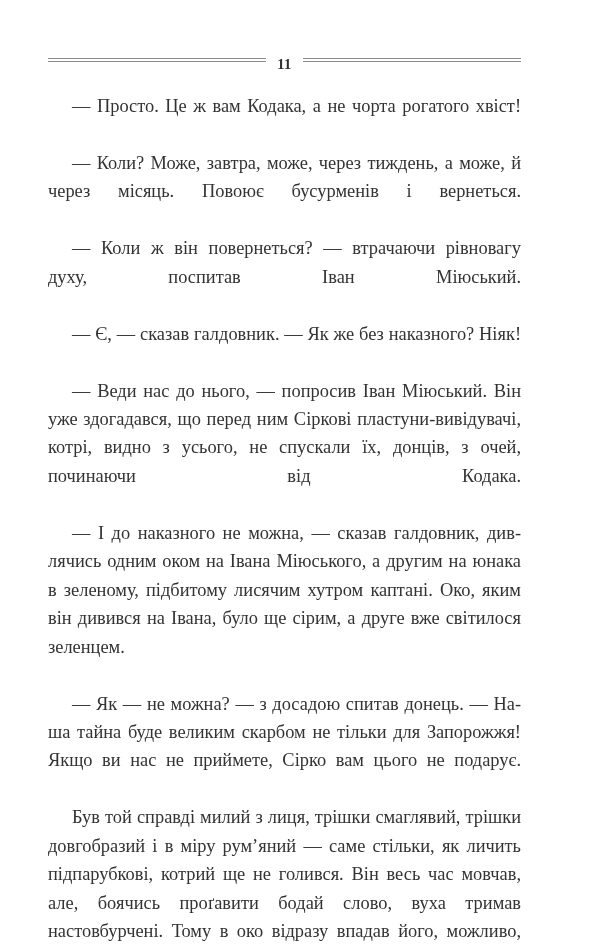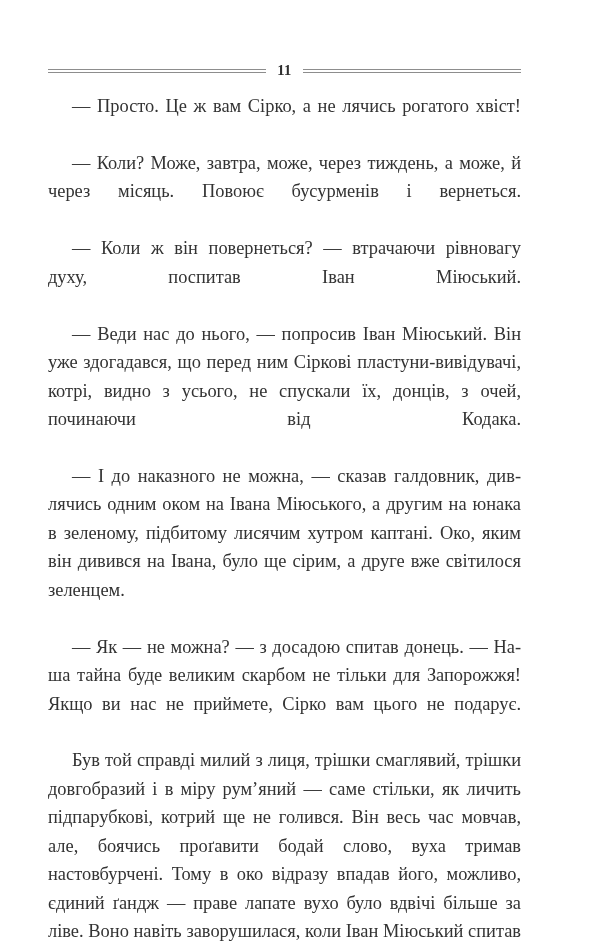--- a/index.html
+++ b/index.html
@@ -25,21 +25,21 @@
   }
 
   
   .running-head {
     position: absolute;
     left: 48px;
     top: 58px;
     width: 473px;
     height: 26px;
     display: flex;
-    align-items: center;
+    align-items: flex-start;
     justify-content: center;
     gap: 0;
   }
 
   .head-rule {
     flex: 1 1 auto;
     height: 5px;
     position: relative;
   }
   .head-rule::before,
@@ -102,23 +102,24 @@
 
 <div class="page">
 
   <div class="running-head">
     <span class="head-rule left"></span>
     <span class="folio">11</span>
     <span class="head-rule right"></span>
   </div>
 
   <div class="textblock">
-    <p class="para">— Просто. Це ж вам Сірко, а не лячись рогатого хвіст!</p>
+    <p class="para">— Просто. Це ж вам Кодака, а не чорта рогатого хвіст!</p>
     <p class="para">— Коли? Може, завтра, може, через тиждень, а може, й через місяць. Повоює бусурменів і вернеться.</p>
     <p class="para">— Коли ж він повернеться? — втрачаючи рівновагу духу, поспитав Іван Міюський.</p>
+    <p class="para">— Є, — сказав галдовник. — Як же без наказного? Ніяк!</p>
     <p class="para">— Веди нас до нього, — попросив Іван Міюський. Він уже здогадався, що перед ним Сіркові пластуни-виві­дувачі, котрі, видно з усього, не спускали їх, донців, з очей, починаючи від Кодака.</p>
     <p class="para">— І до наказного не можна, — сказав галдовник, див­лячись одним оком на Івана Міюського, а другим на юнака в зеленому, підбитому лисячим хутром каптані. Око, яким він дивився на Івана, було ще сірим, а друге вже світилося зеленцем.</p>
     <p class="para">— Як — не можна? — з досадою спитав донець. — На­ша тайна буде великим скарбом не тільки для Запо­рожжя! Якщо ви нас не приймете, Сірко вам цього не подарує.</p>
     <p class="para">Був той справді милий з лиця, трішки смаглявий, трішки довгобразий і в міру рум’яний — саме стільки, як личить підпарубкові, котрий ще не голився. Він весь час мовчав, але, боячись проґавити бодай слово, вуха тримав настовбурчені. Тому в око відразу впадав його, можливо, єдиний ґандж — праве лапате вухо було вдві­чі більше за ліве. Воно навіть заворушилася, коли Іван Міюський спитав із прикрістю:</p>
 
   </div>
 
 </div>
 
 </body></html>

